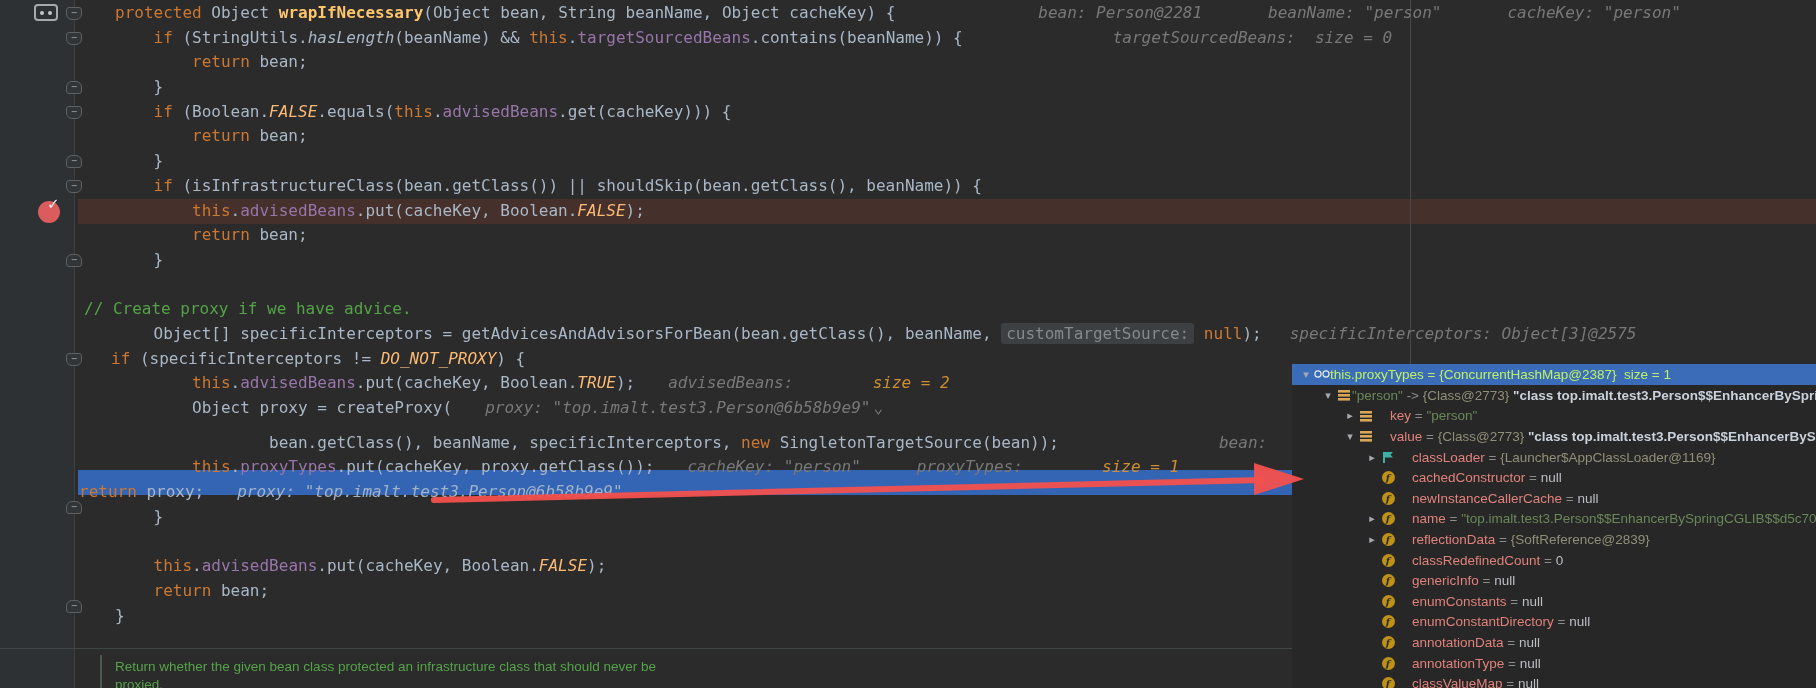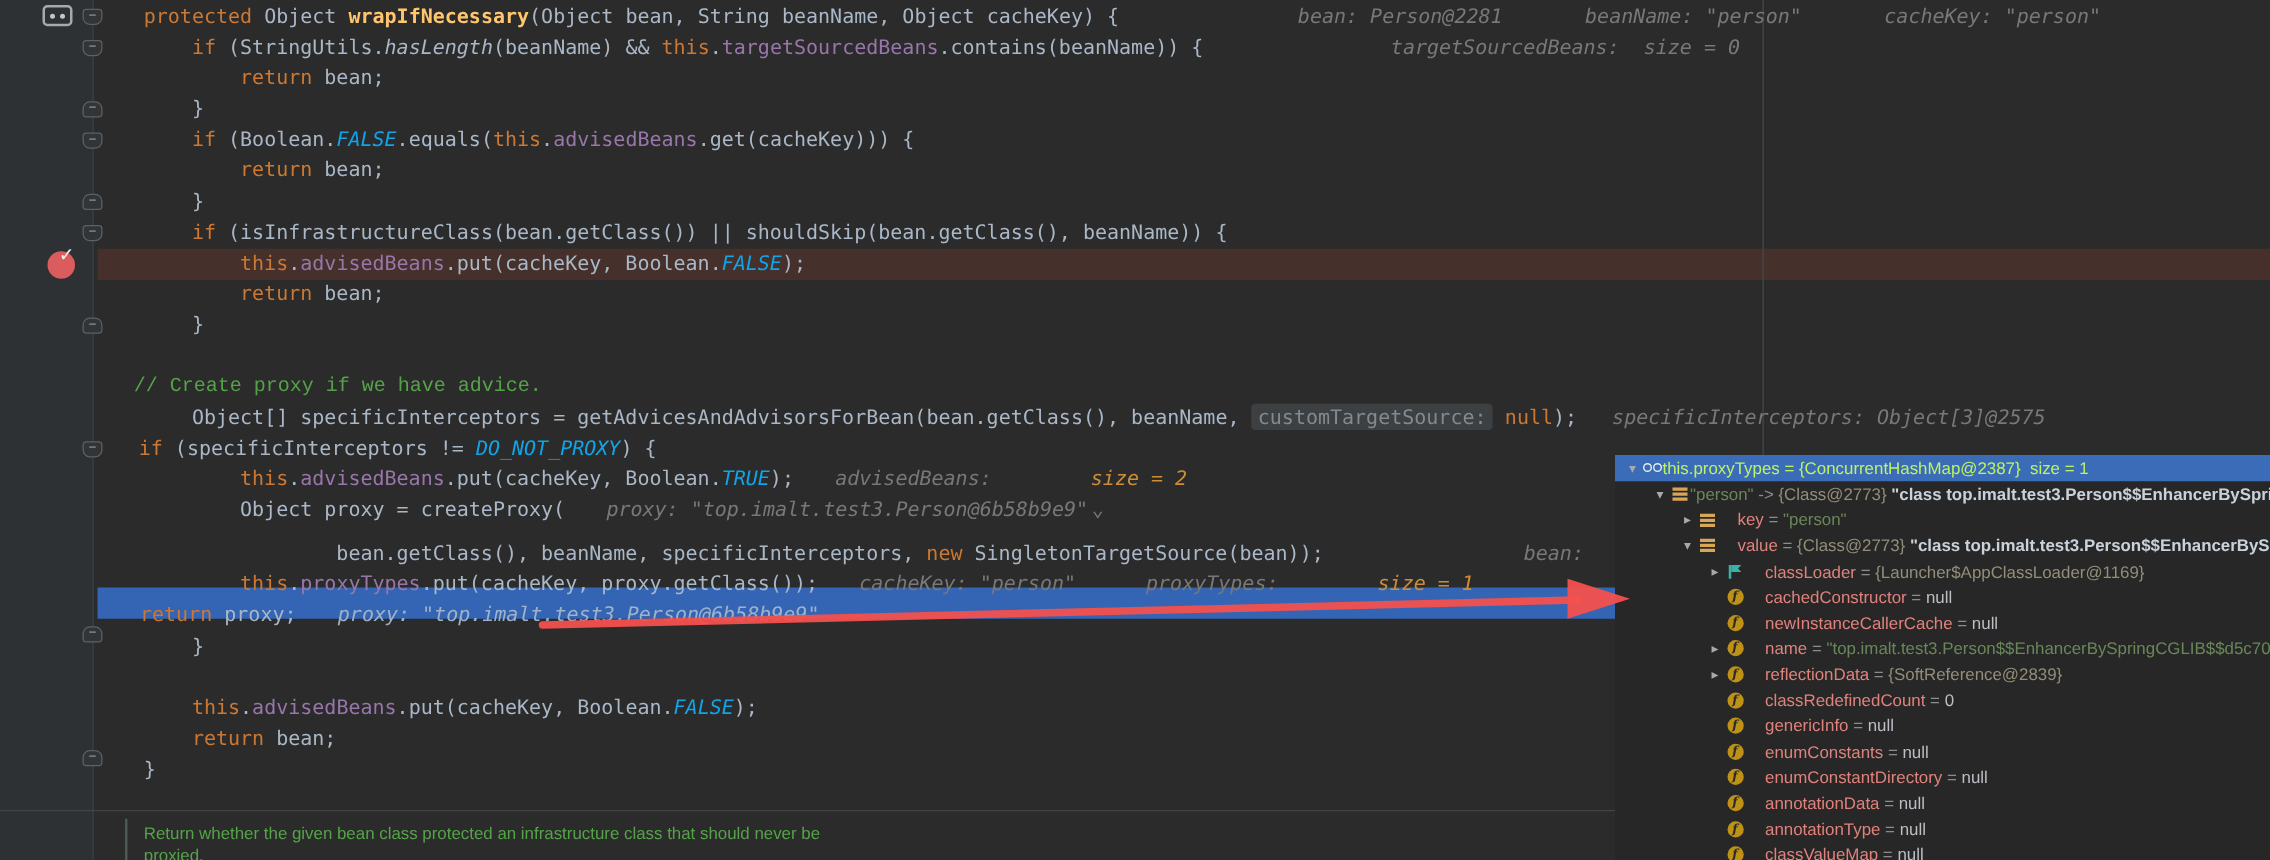--- a/index.html
+++ b/index.html
@@ -20,21 +20,21 @@
   
   #breakpoint-line-highlight{position:absolute;left:78px;top:199px;width:1738px;height:25px;background:#45302B;z-index:1;}
   #execution-line-highlight{position:absolute;left:78px;top:470px;width:1214px;height:25px;background:#3465B4;z-index:1;}
   #margin-guide{position:absolute;left:1410px;top:0;width:1px;height:648px;background:#45484A;z-index:2;}
   
   #code{position:absolute;left:0;top:1px;width:1507px;z-index:3;}
   .code-line{height:24.7px;line-height:24.7px;white-space:pre;}
   .kw{color:#CC7832;}
   .plain{color:#A9B7C6;}
   .fld{color:#9876AA;}
-  .constI{color:#0ea5e9;font-style:italic;}
+  .constI{color:#fdba74;font-style:italic;}
   .mItal{color:#A9B7C6;font-style:italic;}
   .cmt{color:#55A349;}
   .func{color:#FFC66D;font-weight:bold;}
   .hint{color:#787878;font-style:italic;}
   .horange{color:#CE8E36;font-style:italic;}
   .hsel{color:#9FB2C9;font-style:italic;}
   .pill{color:#85898C;background:#3D4042;border-radius:3px;padding:1px 5px;font-style:normal;}
   .ihint{display:inline-block;}
   
   #doc-separator{position:absolute;left:0;top:648px;width:1292px;height:1px;background:#3F4445;z-index:3;}
@@ -91,28 +91,28 @@
       <div class="code-line" style="padding-left: 192.04px;"><span class="kw">return</span><span class="plain"> bean;</span></div>
       <div class="code-line" style="padding-left: 153.52px;"><span class="plain">}</span></div>
       <div class="code-line" style="padding-left: 153.52px;"><span class="kw">if</span><span class="plain"> (Boolean.</span><span class="constI">FALSE</span><span class="plain">.equals(</span><span class="kw">this</span><span class="plain">.</span><span class="fld">advisedBeans</span><span class="plain">.get(cacheKey))) {</span></div>
       <div class="code-line" style="padding-left: 192.04px;"><span class="kw">return</span><span class="plain"> bean;</span></div>
       <div class="code-line" style="padding-left: 153.52px;"><span class="plain">}</span></div>
       <div class="code-line" style="padding-left: 153.52px;"><span class="kw">if</span><span class="plain"> (isInfrastructureClass(bean.getClass()) || shouldSkip(bean.getClass(), beanName)) {</span></div>
       <div class="code-line" style="padding-left: 192.04px;"><span class="kw">this</span><span class="plain">.</span><span class="fld">advisedBeans</span><span class="plain">.put(cacheKey, Boolean.</span><span class="constI">FALSE</span><span class="plain">);</span></div>
       <div class="code-line" style="padding-left: 192.04px;"><span class="kw">return</span><span class="plain"> bean;</span></div>
       <div class="code-line" style="padding-left: 153.52px;"><span class="plain">}</span></div>
       <div class="code-line" style="padding-left: 115px;"></div>
-      <div class="code-line" style="padding-left: 107px; font-family: Liberation Mono, monospace;"><span class="cmt">// Create proxy if we have advice.</span></div>
+      <div class="code-line" style="padding-left: 84px;"><span class="cmt">// Create proxy if we have advice.</span></div>
       <div class="code-line" style="padding-left: 153.52px;"><span class="plain">Object[] specificInterceptors = getAdvicesAndAdvisorsForBean(bean.getClass(), beanName, </span><span class="pill">customTargetSource:</span><span class="kw"> null</span><span class="plain">);</span><span class="hint ihint" style="margin-left: 28px;">specificInterceptors: Object[3]@2575</span></div>
       <div class="code-line" style="padding-left: 111px;"><span class="kw">if</span><span class="plain"> (specificInterceptors != </span><span class="constI">DO_NOT_PROXY</span><span class="plain">) {</span></div>
       <div class="code-line" style="padding-left: 192.04px;"><span class="kw">this</span><span class="plain">.</span><span class="fld">advisedBeans</span><span class="plain">.put(cacheKey, Boolean.</span><span class="constI">TRUE</span><span class="plain">);</span><span class="hint ihint" style="margin-left: 33px;">advisedBeans:  </span><span class="horange ihint" style="margin-left: 60px;">size = 2</span></div>
       <div class="code-line" style="padding-left: 192.04px;"><span class="plain">Object proxy = createProxy(</span><span class="hint ihint" style="margin-left: 33px;">proxy: "top.imalt.test3.Person@6b58b9e9"</span><span class="hint ihint" style="margin-left: 3px;">⌄</span></div>
       <div class="code-line" style="padding-left: 269.08px; margin-top: 10px;"><span class="plain">bean.getClass(), beanName, specificInterceptors, </span><span class="kw">new</span><span class="plain"> SingletonTargetSource(bean));</span><span class="hint ihint" style="margin-left: 160px;">bean:</span></div>
       <div class="code-line" style="padding-left: 192.04px;"><span class="kw">this</span><span class="plain">.</span><span class="fld">proxyTypes</span><span class="plain">.put(cacheKey, proxy.getClass());</span><span class="hint ihint" style="margin-left: 33px;">cacheKey: "person"</span><span class="hint ihint" style="margin-left: 56px;">proxyTypes:  </span><span class="horange ihint" style="margin-left: 60px;">size = 1</span></div>
-      <div class="code-line" style="padding-left: 112px;"><span class="kw">return</span><span class="plain"> proxy;</span><span class="hsel ihint" style="margin-left: 33px;">proxy: "top.imalt.test3.Person@6b58b9e9"</span></div>
+      <div class="code-line" style="padding-left: 79px;"><span class="kw">return</span><span class="plain"> proxy;</span><span class="hsel ihint" style="margin-left: 33px;">proxy: "top.imalt.test3.Person@6b58b9e9"</span></div>
       <div class="code-line" style="padding-left: 153.52px;"><span class="plain">}</span></div>
       <div class="code-line" style="padding-left: 115px;"></div>
       <div class="code-line" style="padding-left: 153.52px;"><span class="kw">this</span><span class="plain">.</span><span class="fld">advisedBeans</span><span class="plain">.put(cacheKey, Boolean.</span><span class="constI">FALSE</span><span class="plain">);</span></div>
       <div class="code-line" style="padding-left: 153.52px;"><span class="kw">return</span><span class="plain"> bean;</span></div>
       <div class="code-line" style="padding-left: 115px;"><span class="plain">}</span></div>
     </div>
 
   <div id="doc-separator"></div>
   <div id="doc-gutter-line"></div>
   <div id="doc-line-1" class="doc-line">Return whether the given bean class protected an infrastructure class that should never be</div>

